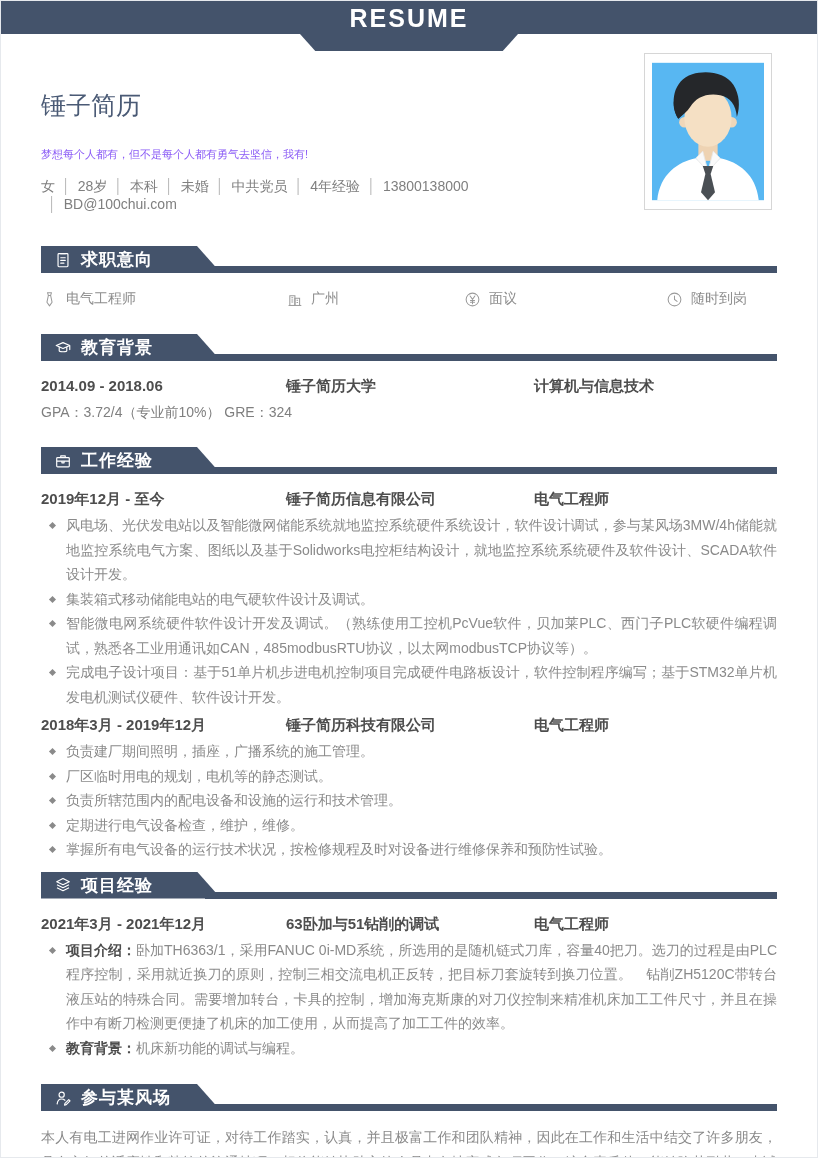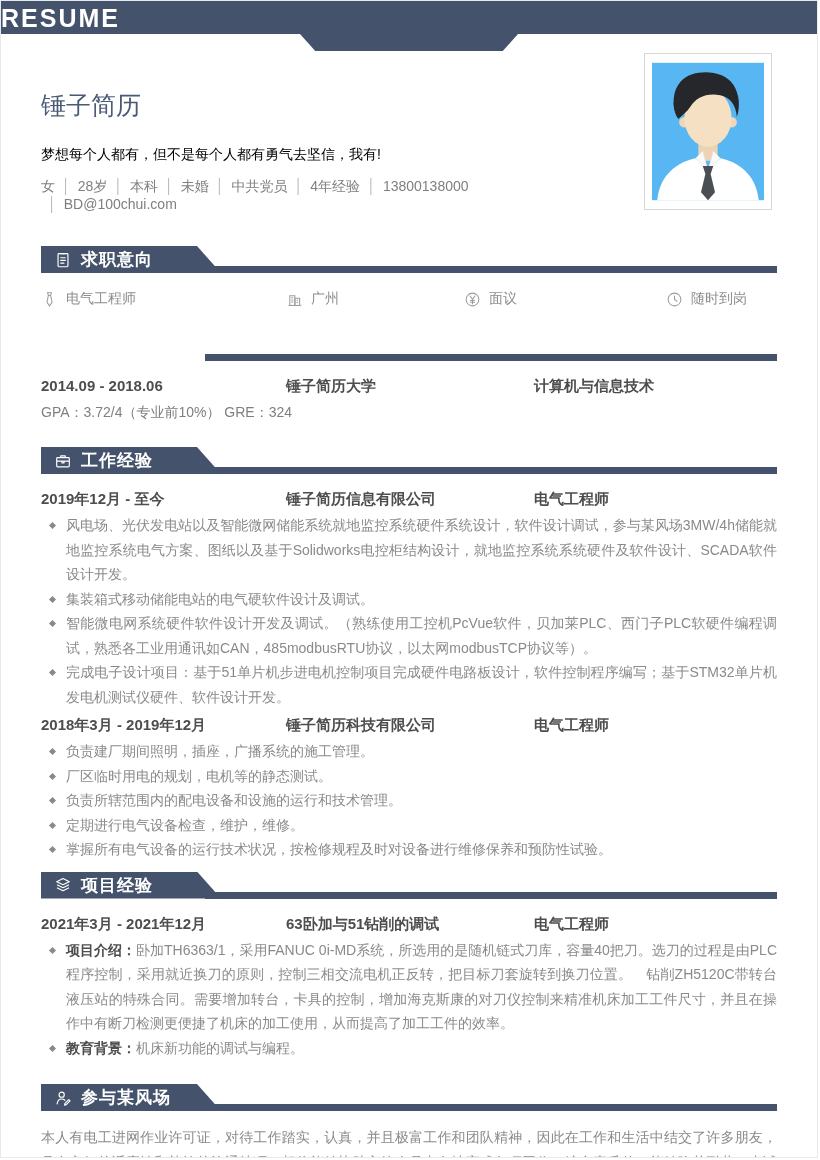--- a/index.html
+++ b/index.html
@@ -10,25 +10,25 @@
   }
   .page{
     position:relative;width:818px;height:1158px;background:#fff;
     border:1px solid #e6e9ed;box-sizing:border-box;overflow:hidden;
   }
   
   .banner{position:relative;height:50px;}
   .banner-bar{height:33px;background:var(--accent);}
   .banner-tab{width:218px;height:17px;margin:0 auto;background:var(--accent);
     clip-path:polygon(0 0,100% 0,93% 100%,7% 100%);}
-  .banner-title{position:absolute;top:3px;left:0;right:0;
+  .banner-title{position:absolute;top:3px;left:0;right:0;text-align:center;
     color:#fff;font-size:25px;font-weight:600;letter-spacing:2px;z-index:2;}
   
   .name{margin:36px 40px 0;font-size:25px;color:#4a5a75;line-height:36px;font-weight:400;}
-  .motto{margin:22px 220px 0 40px;font-size:14px;color:#000000;line-height:18px;}
+  .motto{margin:22px 220px 0 40px;font-size:11px;color:#8b5cf6;line-height:18px;}
   .info-line{margin:14px 220px 0 40px;font-size:14px;color:#7f7f7f;line-height:18px;
     display:flex;flex-wrap:wrap;align-items:center;}
   .info-line span{white-space:nowrap;}
   .info-line span + span::before{content:"│";margin:0 7px;color:#b7b7b7;}
   .photo-frame{position:absolute;top:52px;right:45px;width:128px;height:157px;
     background:#fff;border:1px solid #d6d6d6;box-sizing:border-box;padding:7px;}
   .photo-frame svg{display:block;width:100%;height:100%;}
   
   .sec-head{position:relative;margin:0 40px;height:27px;}
   .sec-badge{position:absolute;left:0;top:0;width:180px;height:27px;background:var(--accent);
@@ -136,20 +136,28 @@
     <div class="intent-item">
       <svg viewBox="0 0 20 20" fill="none" stroke="#9a9a9a" stroke-width="1.2" stroke-linecap="round">
         <circle cx="10" cy="10" r="7.5"></circle>
           <path d="M10 5.8V10l3 2.2"></path>
       </svg>
       <span>随时到岗</span>
     </div>
   </div>
 
   <div class="sec-head mt-sec2">
+    <div class="sec-badge">
+      <svg viewBox="0 0 20 20" fill="none" stroke="#fff" stroke-width="1.3" stroke-linejoin="round" stroke-linecap="round">
+        <path d="M10 4 2.5 7.3 10 10.6 17.5 7.3Z"></path>
+          <path d="M5.8 9.3v3.7c0 1.5 8.4 1.5 8.4 0V9.3"></path>
+          <path d="M17.5 7.8v4"></path>
+      </svg>
+      <span>教育背景</span>
+    </div>
     <div class="sec-rule"></div>
   </div>
   <div class="row3">
     <span>2014.09 - 2018.06</span>
     <span>锤子简历大学</span>
     <span>计算机与信息技术</span>
   </div>
   <div class="detail-line">GPA：3.72/4（专业前10%） GRE：324</div>
 
   <div class="sec-head mt-sec3">

